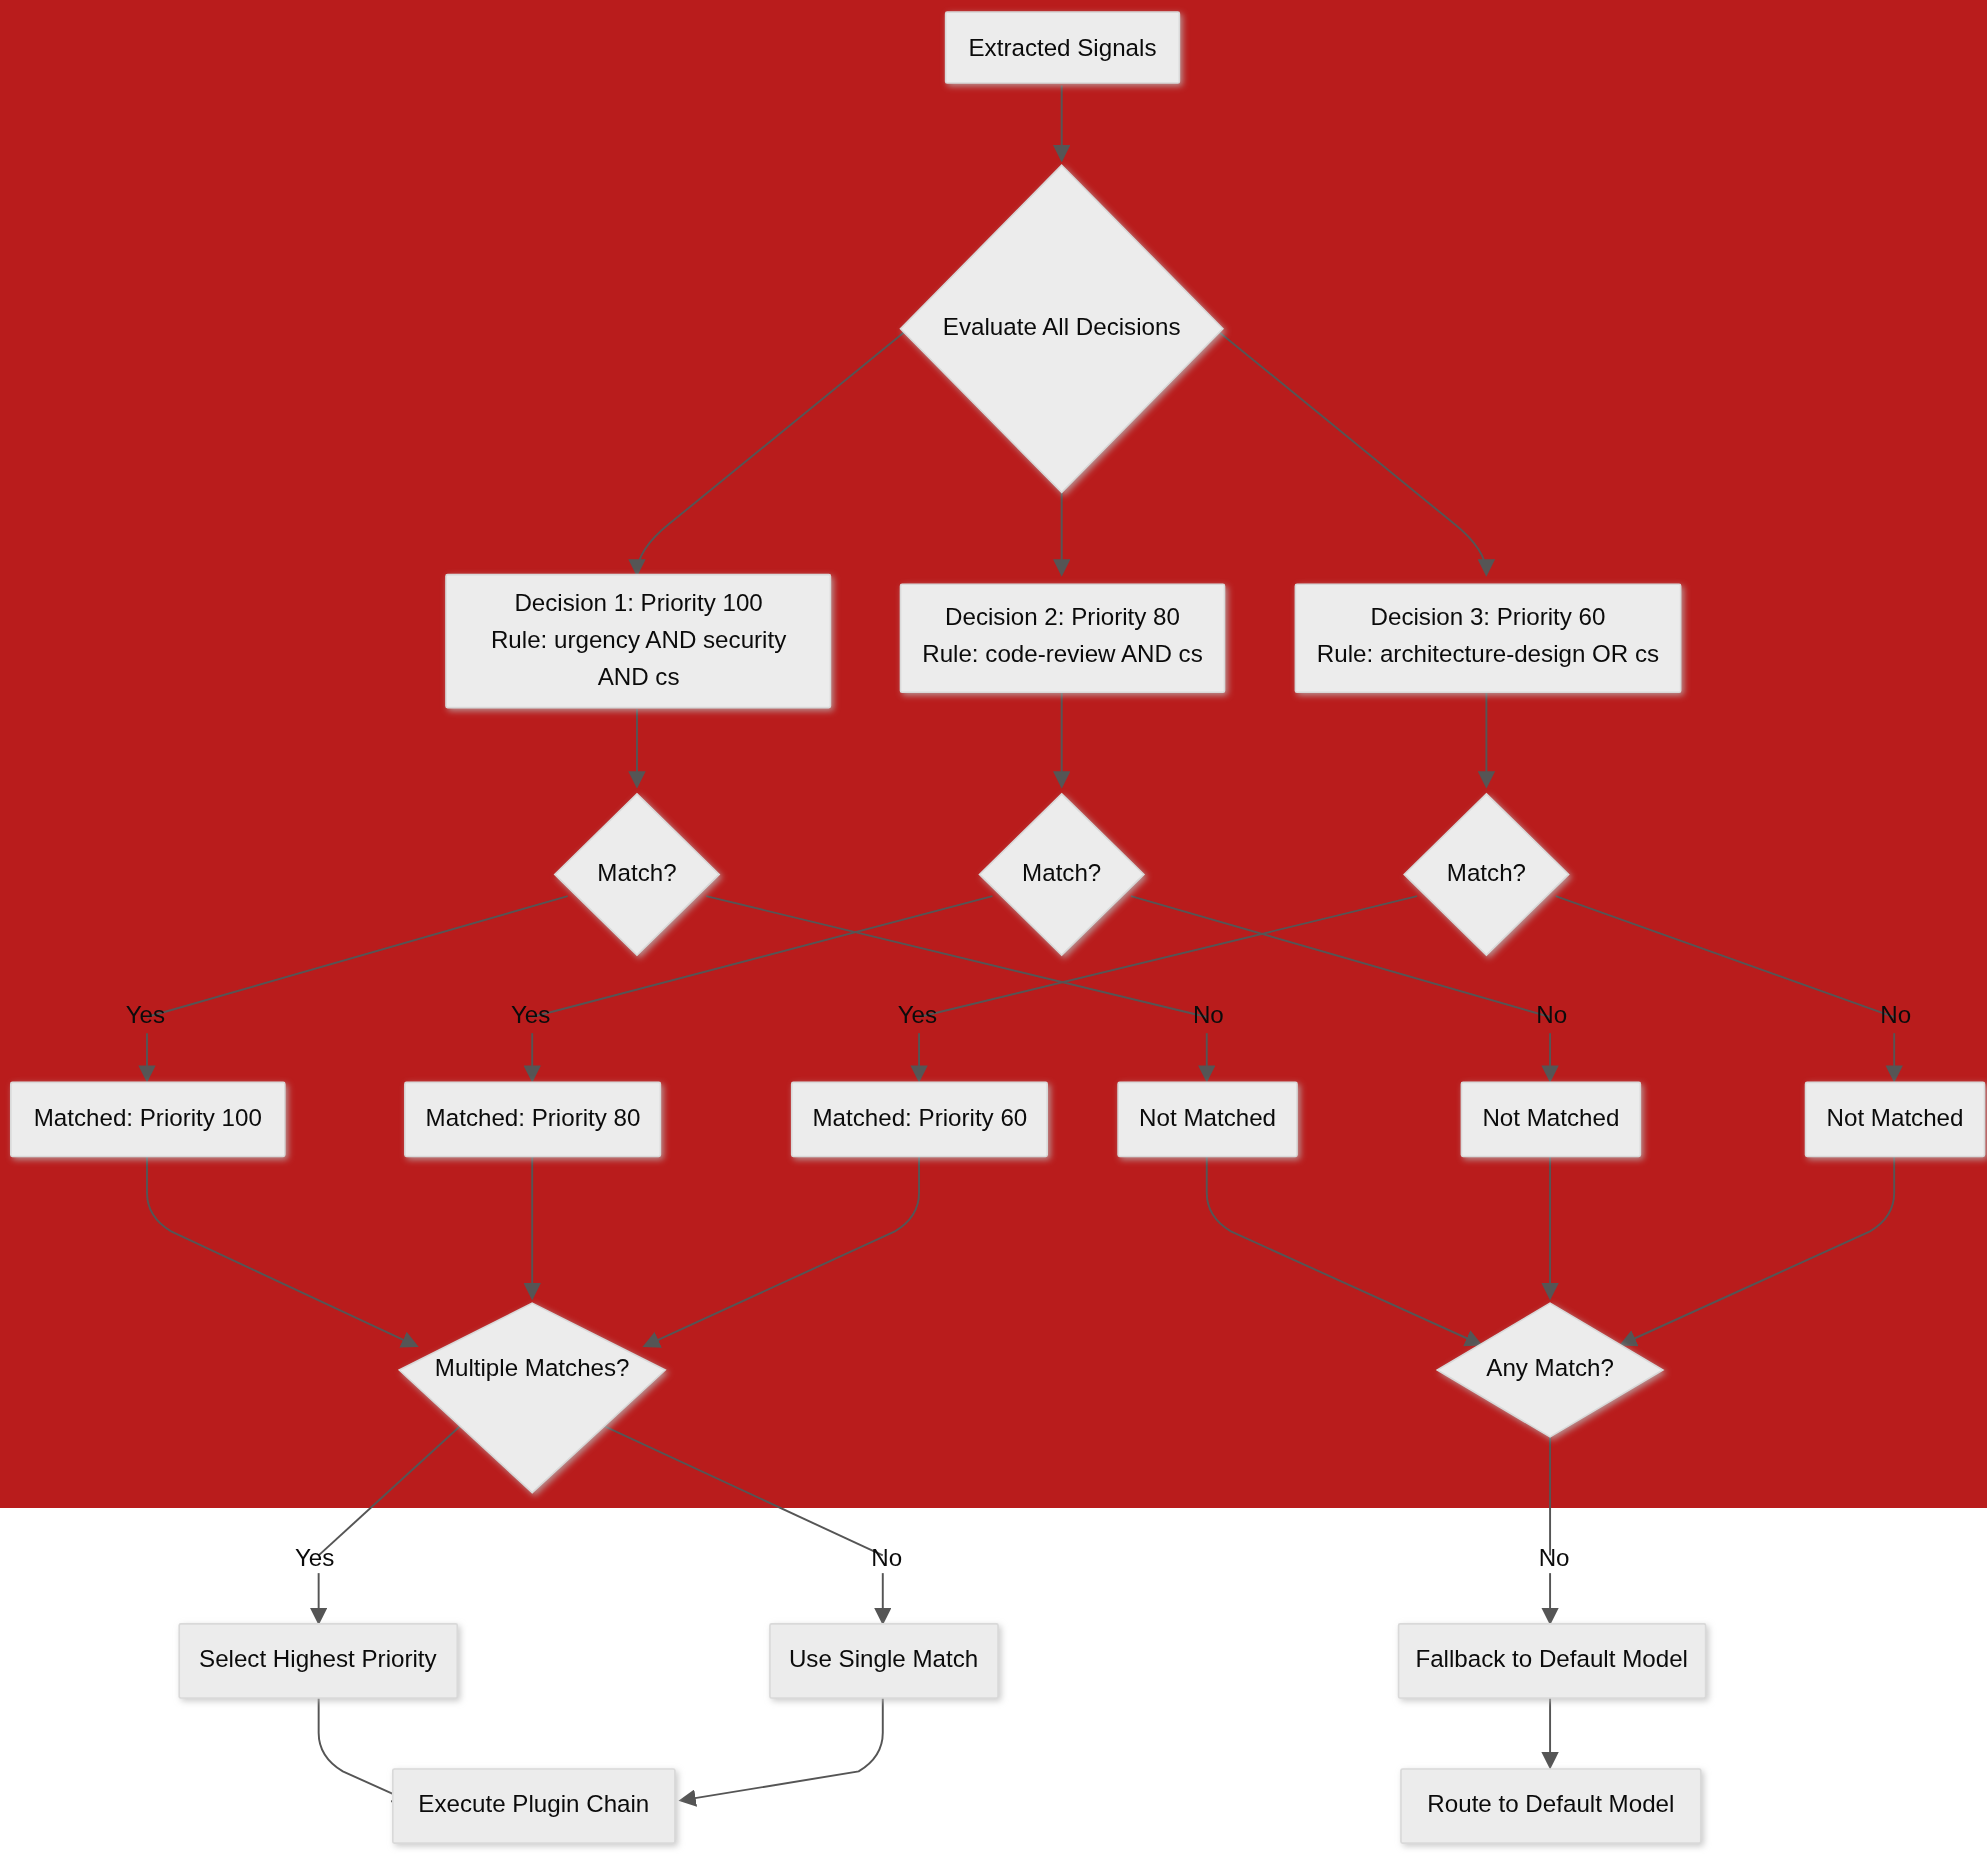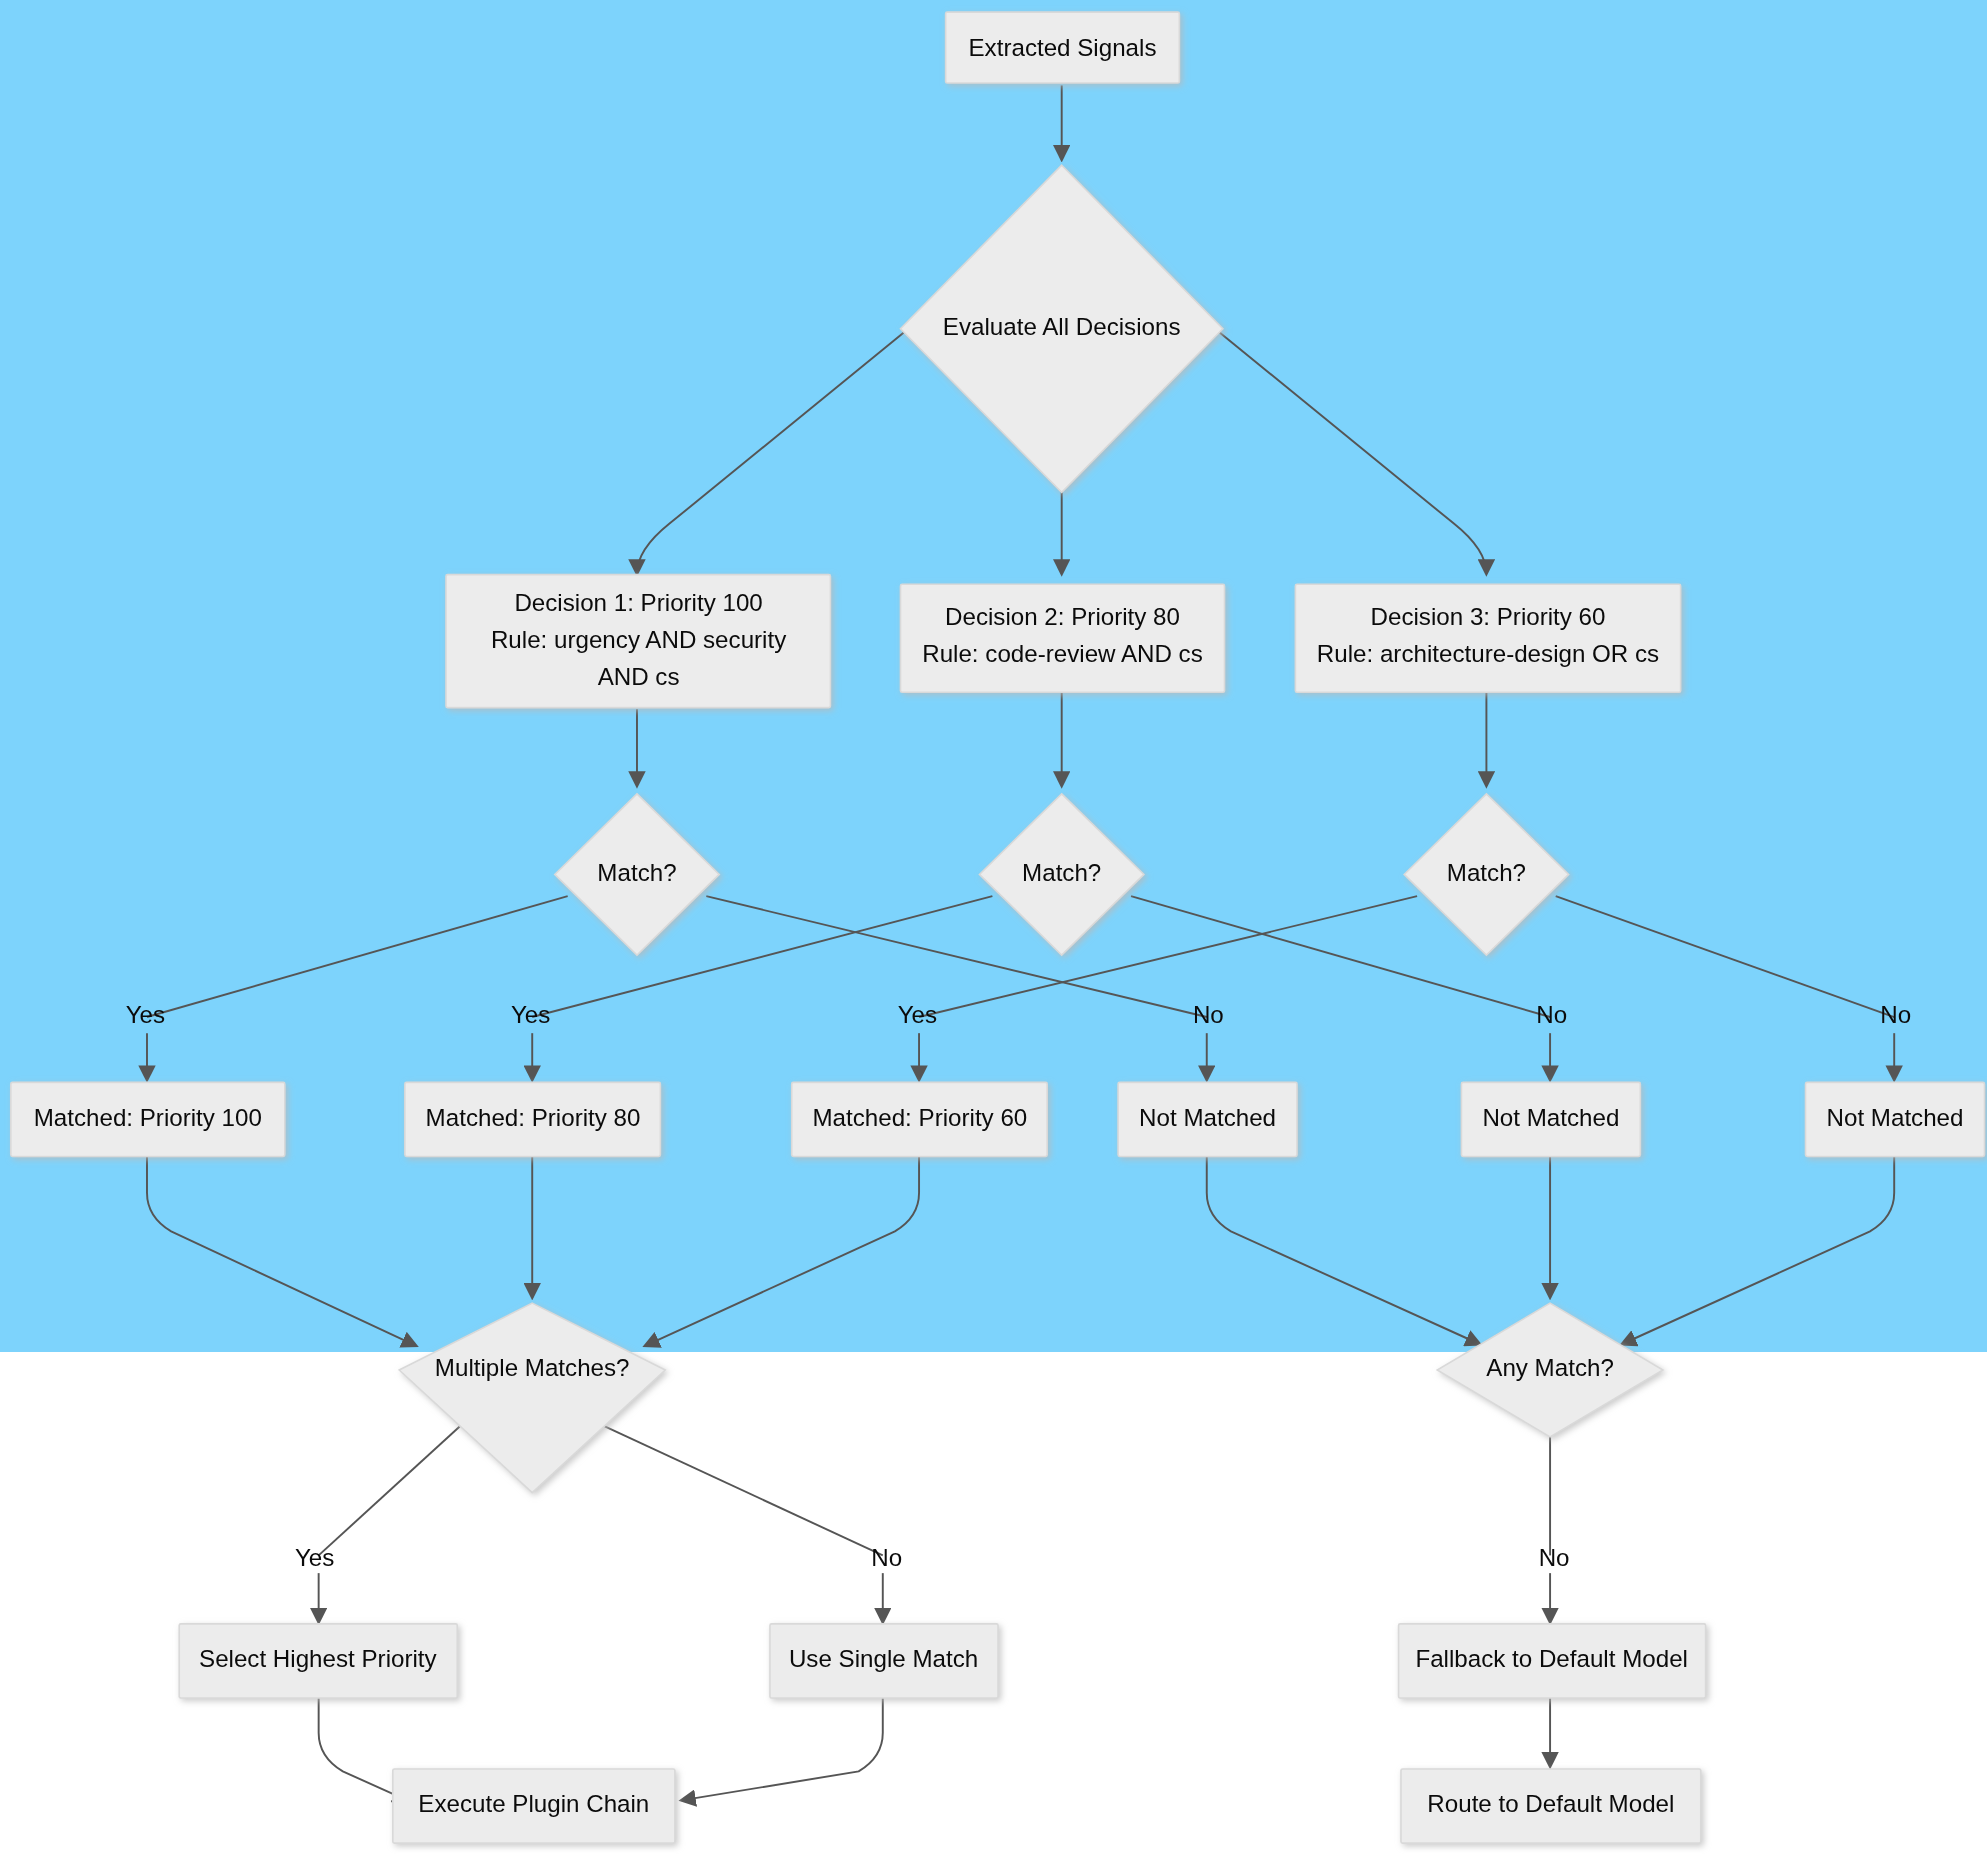--- a/index.html
+++ b/index.html
@@ -9,22 +9,22 @@
   }
   body {
     width: 1988px;
     height: 1856px;
     font-family: "Liberation Sans", sans-serif;
     overflow: hidden;
   }
   #flowchart-root {
     position: relative;
     width: 1988px;
-    height: 1352px;
-    background: #7dd3fc;
+    height: 1508px;
+    background: #b91c1c;
   }
   svg.diagram {
     display: block;
     width: 1988px;
     height: 1856px;
   }
   .node-shape {
     fill: #ececec;
     stroke: #d9d9d9;
     stroke-width: 2;

